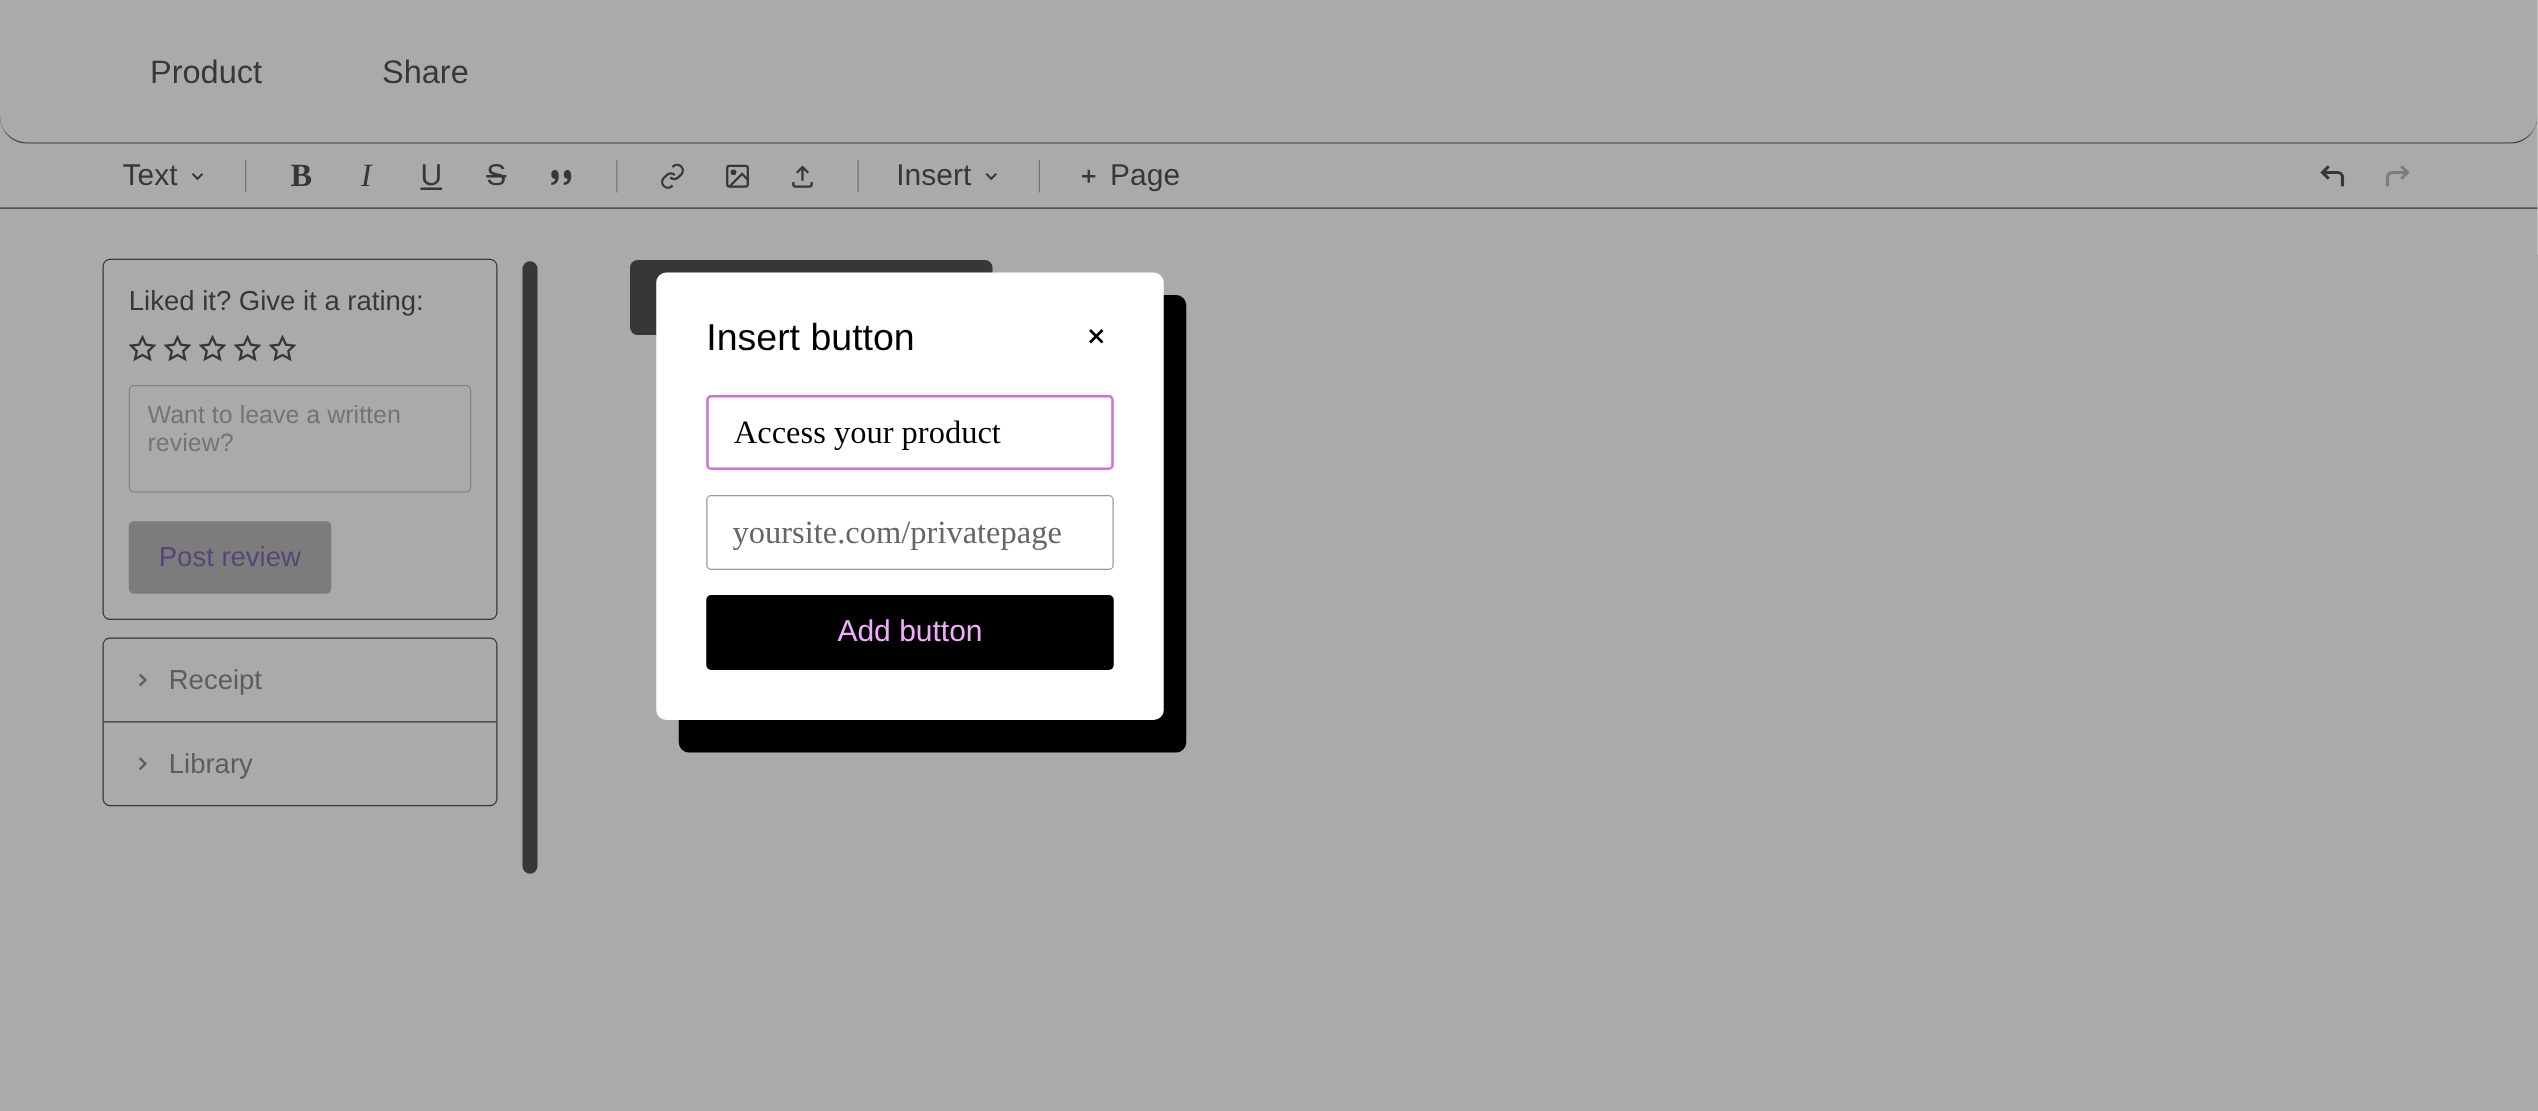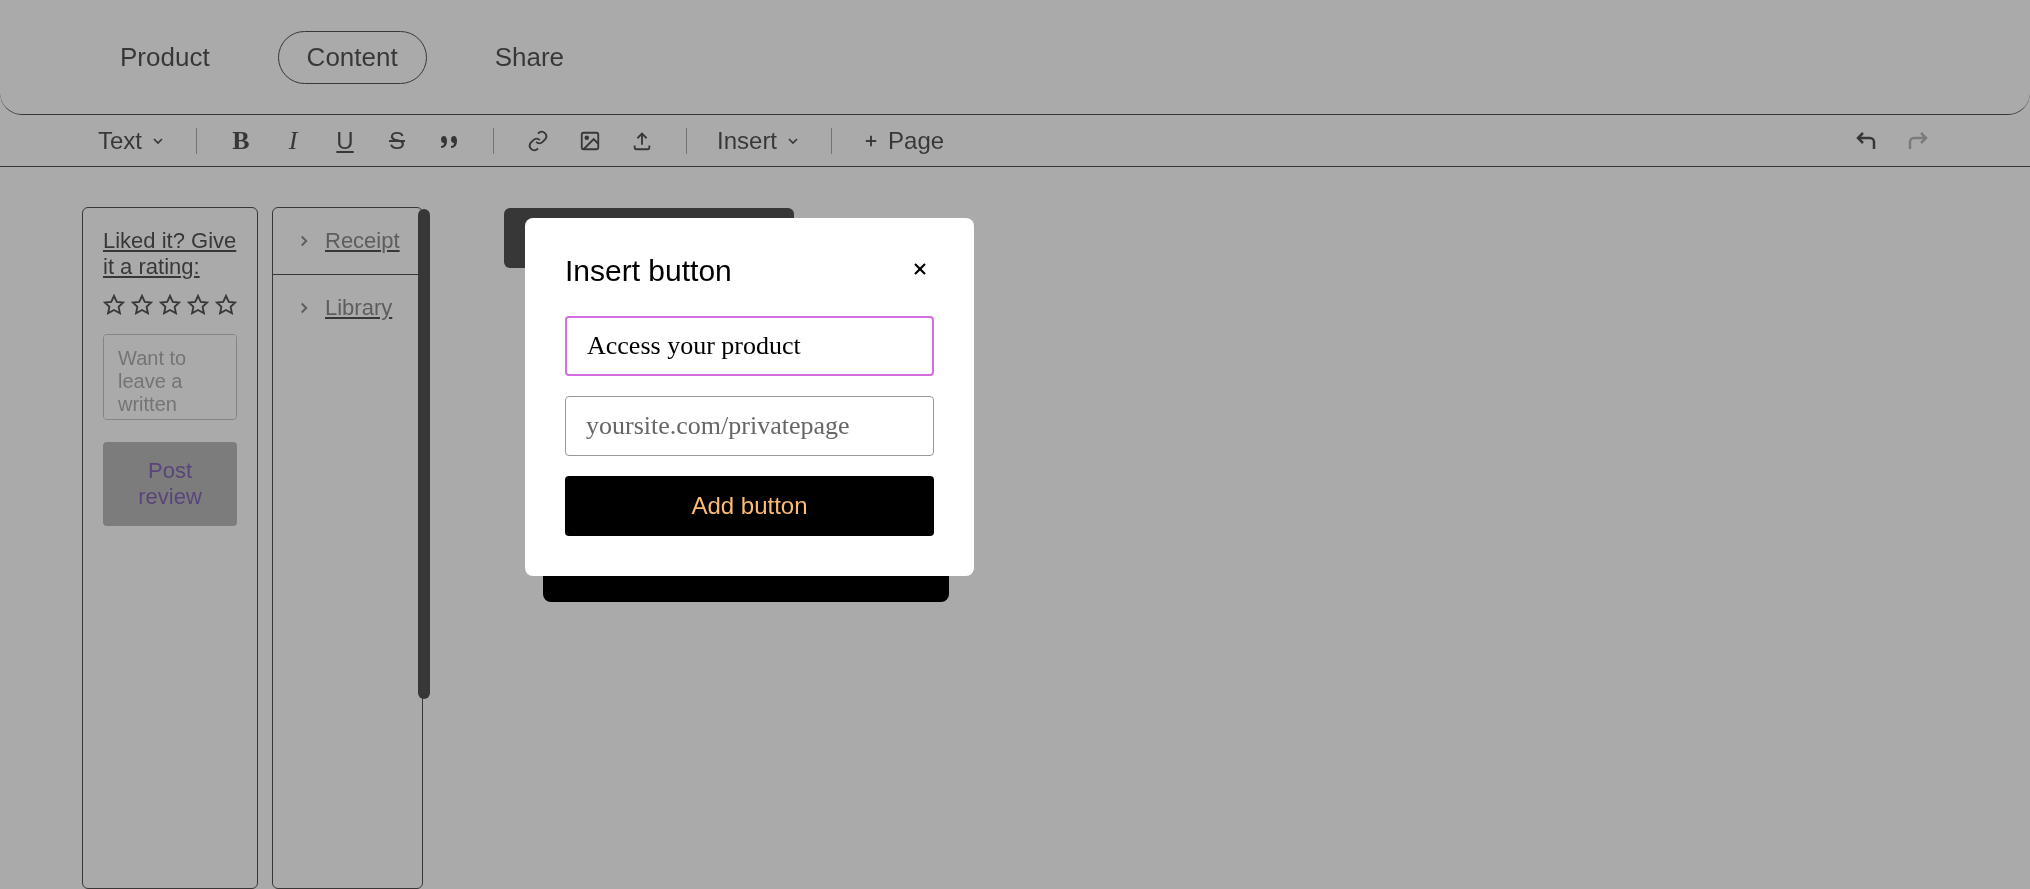--- a/index.html
+++ b/index.html
@@ -79,23 +79,22 @@
     padding: 40px 0 0 82px;
     gap: 20px;
     position: relative;
     height: calc(100% - 167px);
   }
 
   
   .left-panel {
     width: 316px;
     display: flex;
-    flex-direction: row;
+    flex-direction: column;
     gap: 14px;
-    text-decoration: underline;
   }
   .card {
     border: 1px solid #000;
     border-radius: 6px;
     background: #fff;
   }
   .rating-card {
     padding: 20px;
   }
   .rating-title {
@@ -183,21 +182,21 @@
     position: absolute;
     left: 18px;
     top: 18px;
     width: 406px;
     height: 366px;
     background: #000;
     border-radius: 8px;
   }
   .modal {
     position: relative;
-    width: 449px;
+    width: 406px;
     background: #fff;
     border-radius: 8px;
     padding: 36px 40px 40px 40px;
   }
   .modal-header {
     display: flex;
     justify-content: space-between;
     align-items: center;
     margin-bottom: 28px;
   }
@@ -221,33 +220,32 @@
     outline: none;
   }
   .modal input.focused {
     border: 2px solid #d46de0;
   }
   .modal input::placeholder { color: #666; }
   .add-btn {
     width: 100%;
     height: 60px;
     background: #000;
-    color: #fdba74;
+    color: #f0abfc;
     border: none;
     border-radius: 4px;
     font-size: 24px;
     cursor: pointer;
   }
 </style>
 </head>
 <body>
 
 <div class="topbar">
   <div class="tab">Product</div>
-  <div class="tab active">Content</div>
   <div class="tab">Share</div>
 </div>
 
 <div class="toolbar">
   <div class="tool text-tool">
     <span>Text</span>
     <svg width="16" height="16" viewBox="0 0 24 24" fill="none" stroke="#000" stroke-width="2.5">
         <polyline points="6 9 12 15 18 9"></polyline>
       </svg>
   </div>

